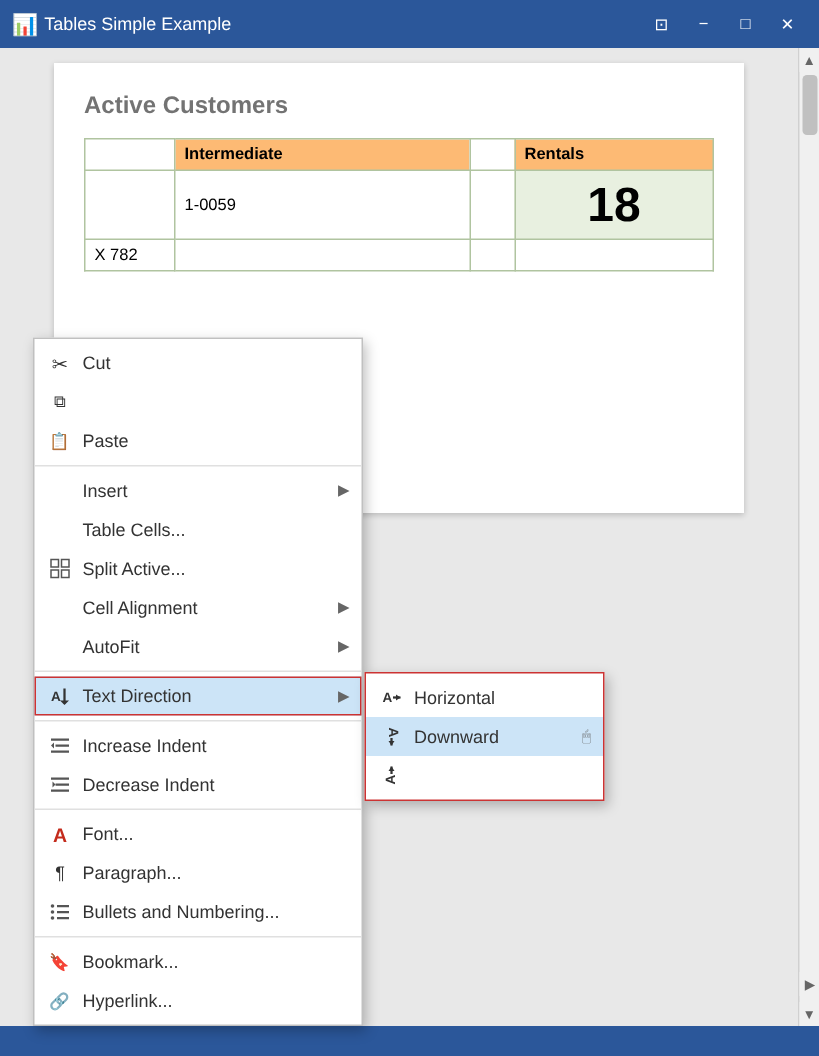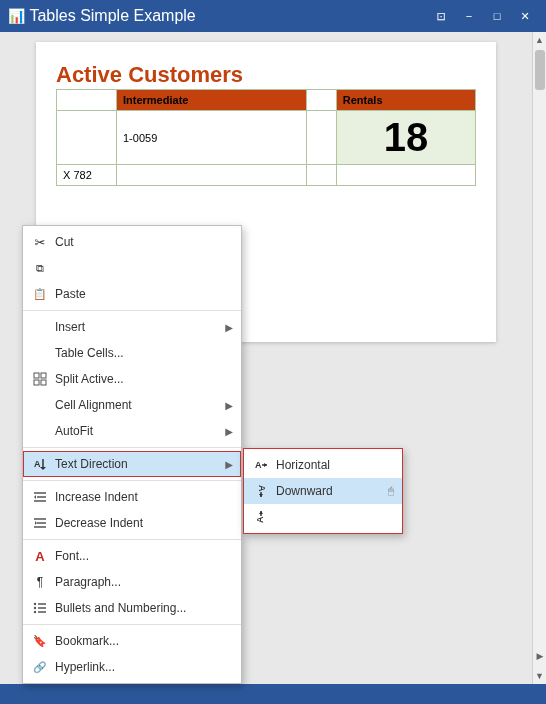--- a/index.html
+++ b/index.html
@@ -18,21 +18,21 @@
       background: #2b579a;
       color: white;
       height: 32px;
       display: flex;
       align-items: center;
       justify-content: space-between;
       padding: 0 8px;
       user-select: none;
     }
     .title-bar-title {
-      font-size: 16px;
+      font-size: 12px;
       font-weight: normal;
       flex: 1;
       text-align: left;
       margin-left: 4px;
     }
     .title-bar-controls {
       display: flex;
       gap: 2px;
     }
     .title-btn {
@@ -139,46 +139,46 @@
     .doc-page {
       background: white;
       margin: 10px auto;
       width: 460px;
       min-height: 300px;
       box-shadow: 0 1px 4px rgba(0,0,0,0.2);
       position: relative;
       padding: 20px;
     }
     .doc-title {
-      font-size: 22px;
+      font-size: 16px;
       font-weight: bold;
-      color: #c2410c;
-      margin-bottom: 1px;
+      color: #737373;
+      margin-bottom: 12px;
     }
 
     
     .doc-table {
       width: 100%;
       border-collapse: collapse;
       font-size: 11px;
     }
     .doc-table td {
       border: 1px solid #b0c4a0;
       padding: 4px 6px;
       background: #e8f0e0;
     }
     .doc-table td.white-cell { background: white; }
     .doc-table .big-num {
-      font-size: 40px;
+      font-size: 32px;
       font-weight: bold;
       text-align: center;
       background: #e8f0e0;
     }
     .doc-table .label-cell {
-      background: #c2410c;
+      background: #fdba74;
       font-weight: 600;
       margin-left: 20px;
     }
 
     
     .scrollbar-v {
       position: absolute;
       right: 0;
       top: 32px;
       width: 14px;

